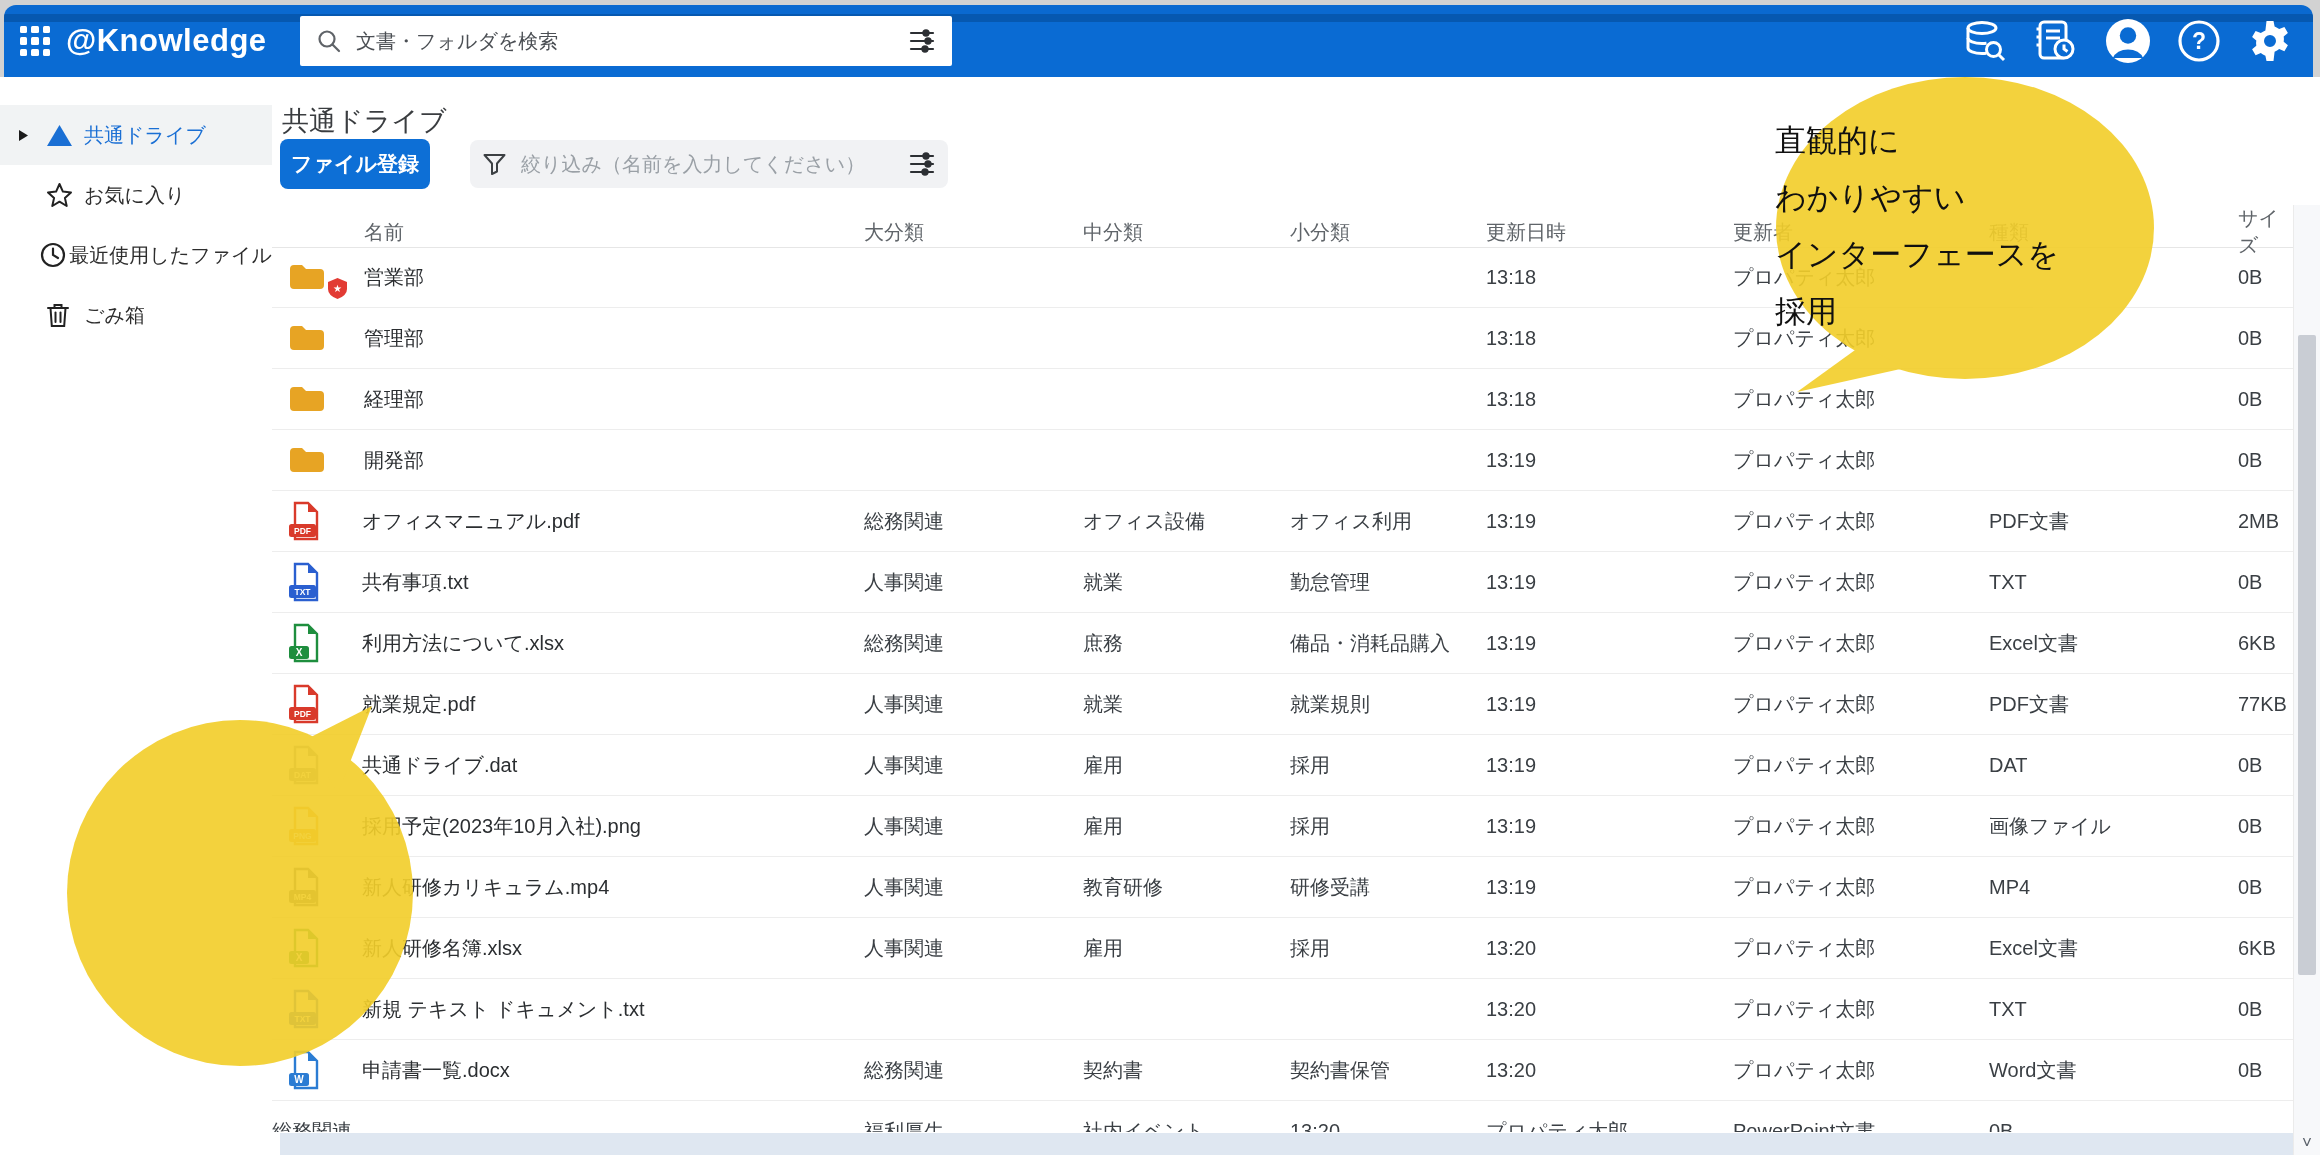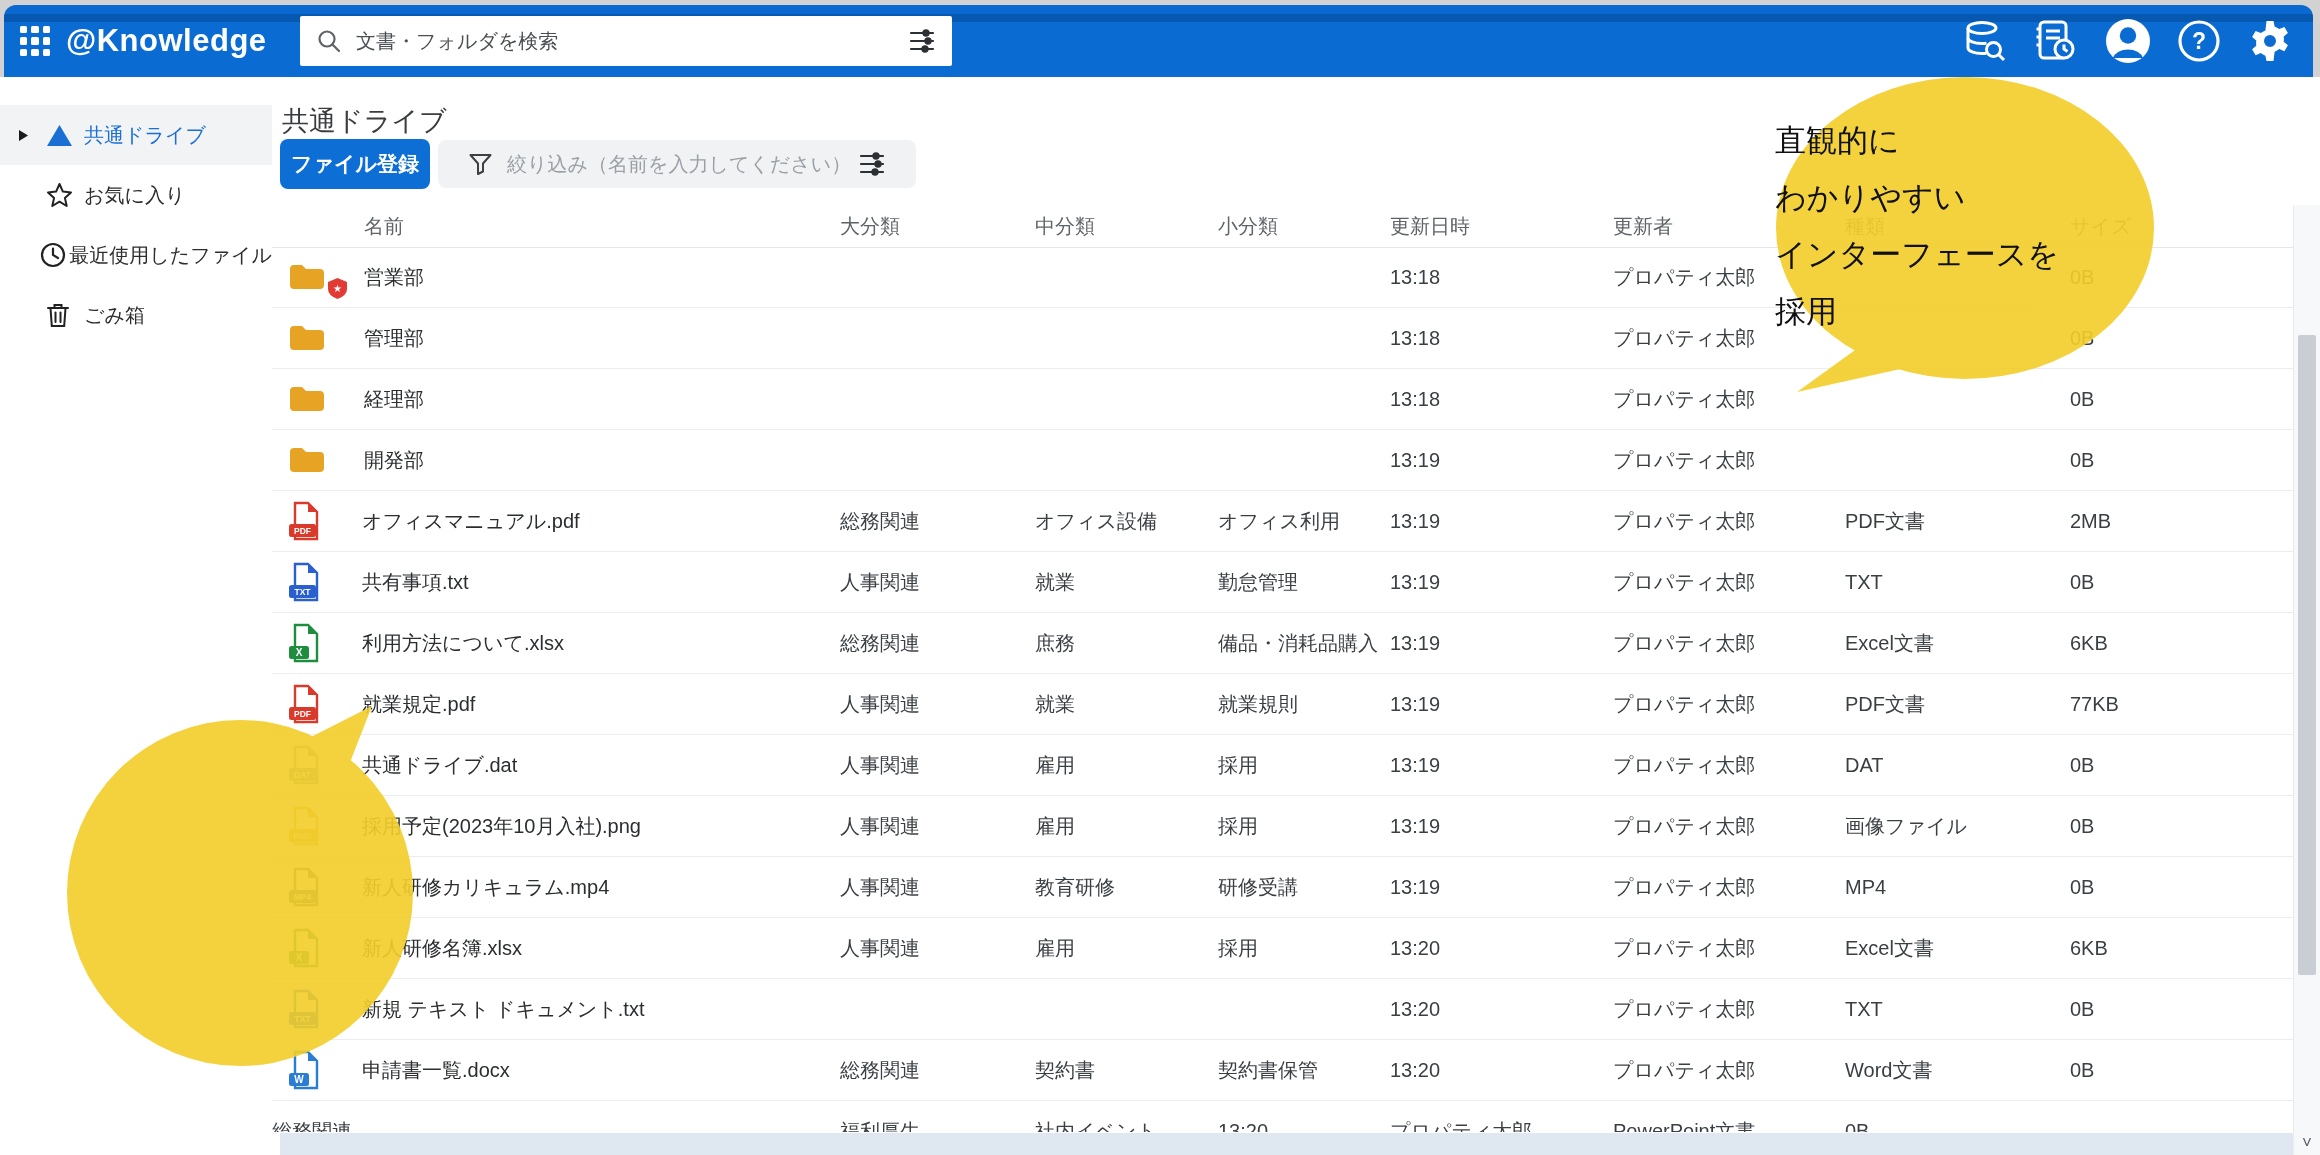--- a/index.html
+++ b/index.html
@@ -22,27 +22,27 @@
   .sidebar{position:absolute;left:0;top:77px;width:272px;bottom:0;background:#fff;}
   .side-item{height:60px;display:flex;align-items:center;font-size:20px;color:#2d2d2d;
     padding-left:18px;cursor:pointer;white-space:nowrap;}
   .side-item .exp{width:28px;display:flex;align-items:center;}
   .side-item .sicon{width:38px;display:flex;align-items:center;}
   .side-item.sel{background:#f1f3f4;color:#1a6fd4;}
   .side-list{padding-top:28px;}
   
   .content{position:absolute;left:272px;top:77px;right:0;bottom:0;background:#fff;}
   .title{position:absolute;left:10px;top:8px;font-size:27px;color:#3a3d40;font-weight:400;}
-  .toolbar{position:absolute;left:8px;top:62px;height:50px;display:flex;gap:8px;}
+  .toolbar{position:absolute;left:8px;top:62px;height:50px;display:flex;gap:40px;}
   .reg{width:150px;height:50px;background:#0d6fd6;color:#fff;border:none;border-radius:8px;
     font-size:21px;font-weight:bold;font-family:inherit;cursor:pointer;}
   .filter{width:478px;height:48px;background:#f1f2f4;border-radius:8px;display:flex;align-items:center;
-    padding:0 30px;box-sizing:border-box;margin-top:1px;cursor:text;}
+    padding:0 12px;box-sizing:border-box;margin-top:1px;cursor:text;}
   .filter .ph{color:#9aa0a6;font-size:20px;margin-left:14px;flex:1;white-space:nowrap;}
-  .grid8{display:grid;grid-template-columns:568px 195px 183px 172px 223px 232px 225px 1fr;align-items:center;}
+  .grid8{display:grid;grid-template-columns:568px 195px 183px 172px 223px 232px 225px 1fr;align-items:center;gap:24px;}
   .thead{position:absolute;left:0;right:26px;top:128px;height:42px;color:#5f6469;font-size:20px;
     border-bottom:1px solid #e6e6e6;}
   .thead .hc{cursor:pointer;}
   .thead .hc:first-child{padding-left:92px;}
   .rows{position:absolute;left:0;right:26px;top:170px;bottom:23px;overflow:hidden;}
   .row{height:60px;border-bottom:1px solid #ededed;font-size:20px;color:#3a3f44;cursor:pointer;}
   .cname{display:flex;align-items:center;padding-left:16px;position:relative;color:#2b2e31;white-space:nowrap;}
   .ficon{margin-right:40px;flex:none;}
   .fshield{position:absolute;left:56px;top:16px;}
   

